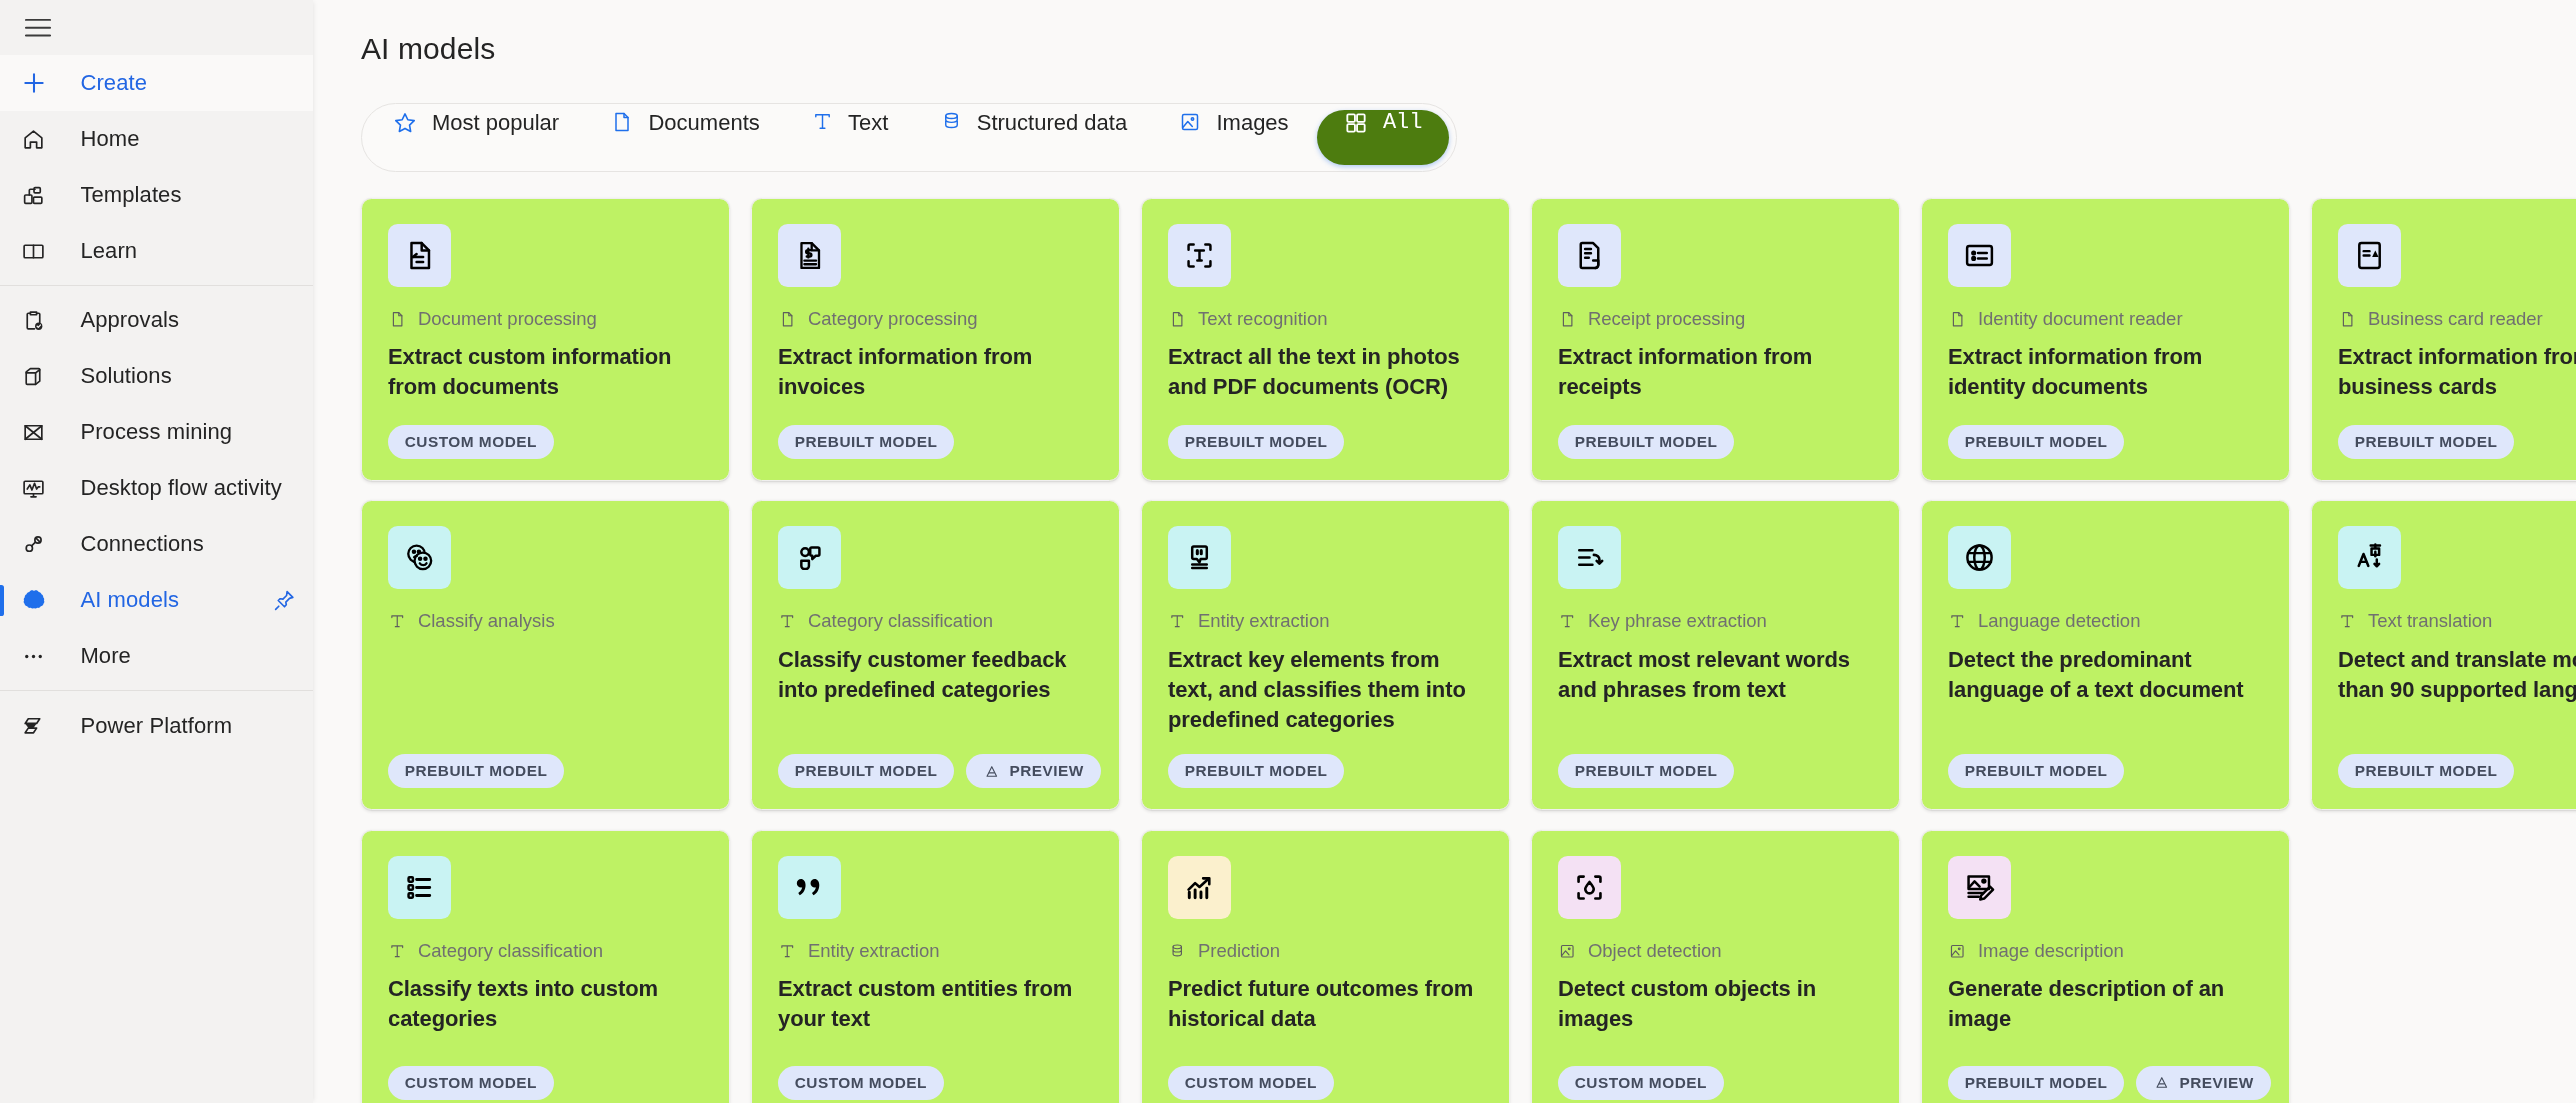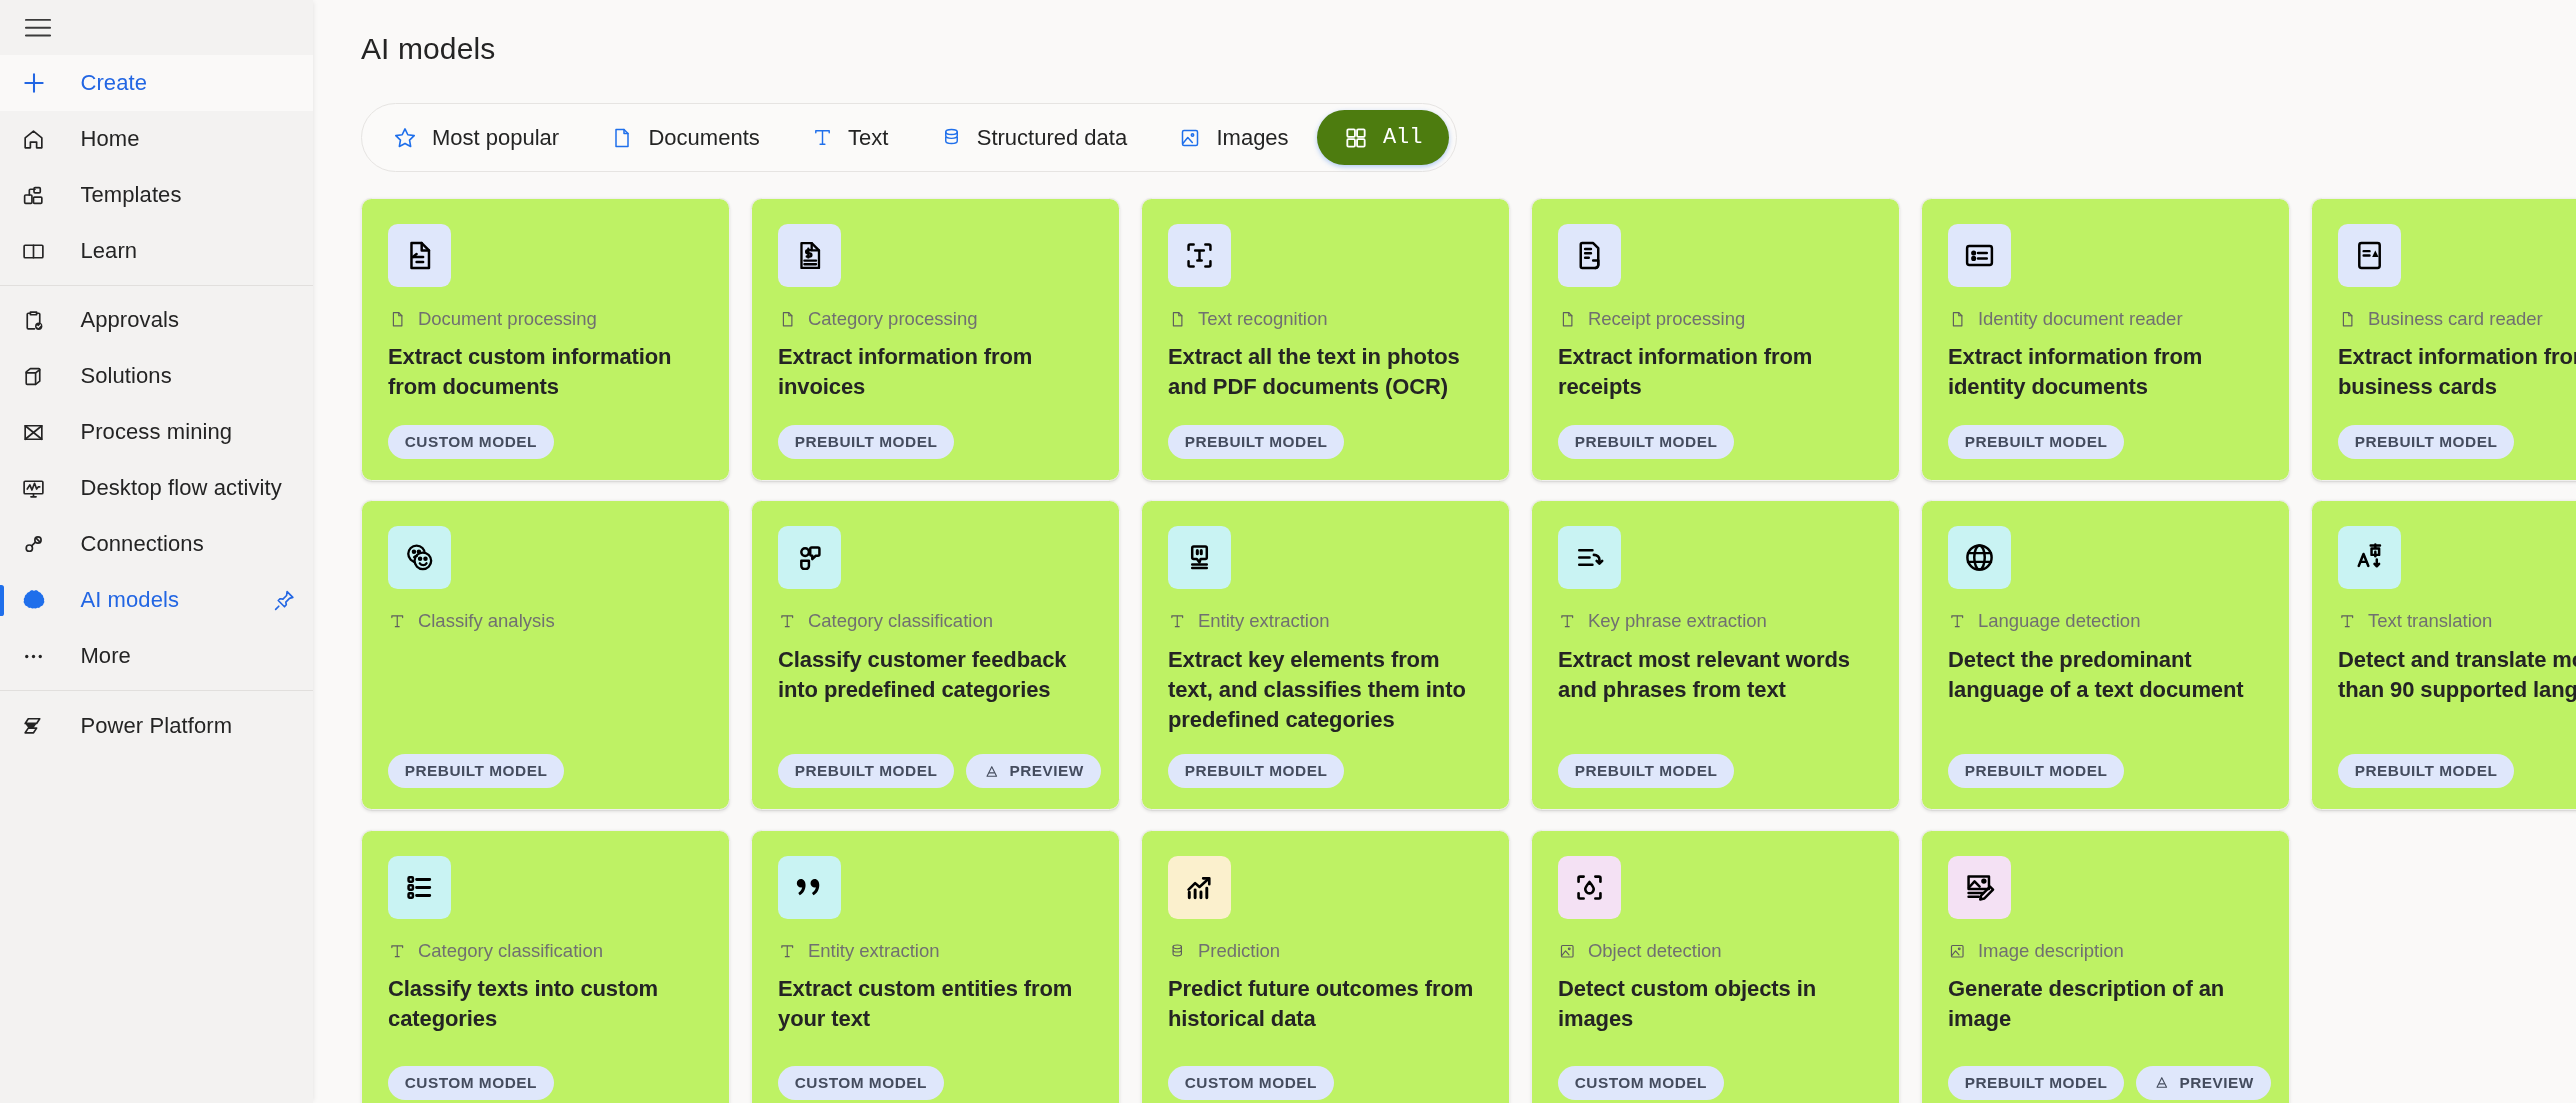--- a/index.html
+++ b/index.html
@@ -71,21 +71,21 @@
   .filterbar {
     display: inline-flex; align-items: center;
     background: #fbfaf9;
     border: 0.9px solid #e6e4e2;
     border-radius: 51px;
     height: 69px;
     padding: 0 7px;
     gap: 5.3px;
   }
   .filter-tab {
-    display: flex; align-items: center; gap: 14px;
+    display: flex; align-items: flex-start; gap: 14px;
     height: 55px; padding: 0 23px;
     border-radius: 39px; cursor: pointer;
     font-size: 22px; color: #242424;
     white-space: nowrap;
   }
   .filter-tab .ft-ico { display: flex; align-items: center; color: #1f6feb; }
   .filter-tab.sel {
     background: #4d7c0f; color: #ffffff;
     box-shadow: 0 1.8px 5.3px rgba(31,111,235,.35);
     padding: 0 26px;

